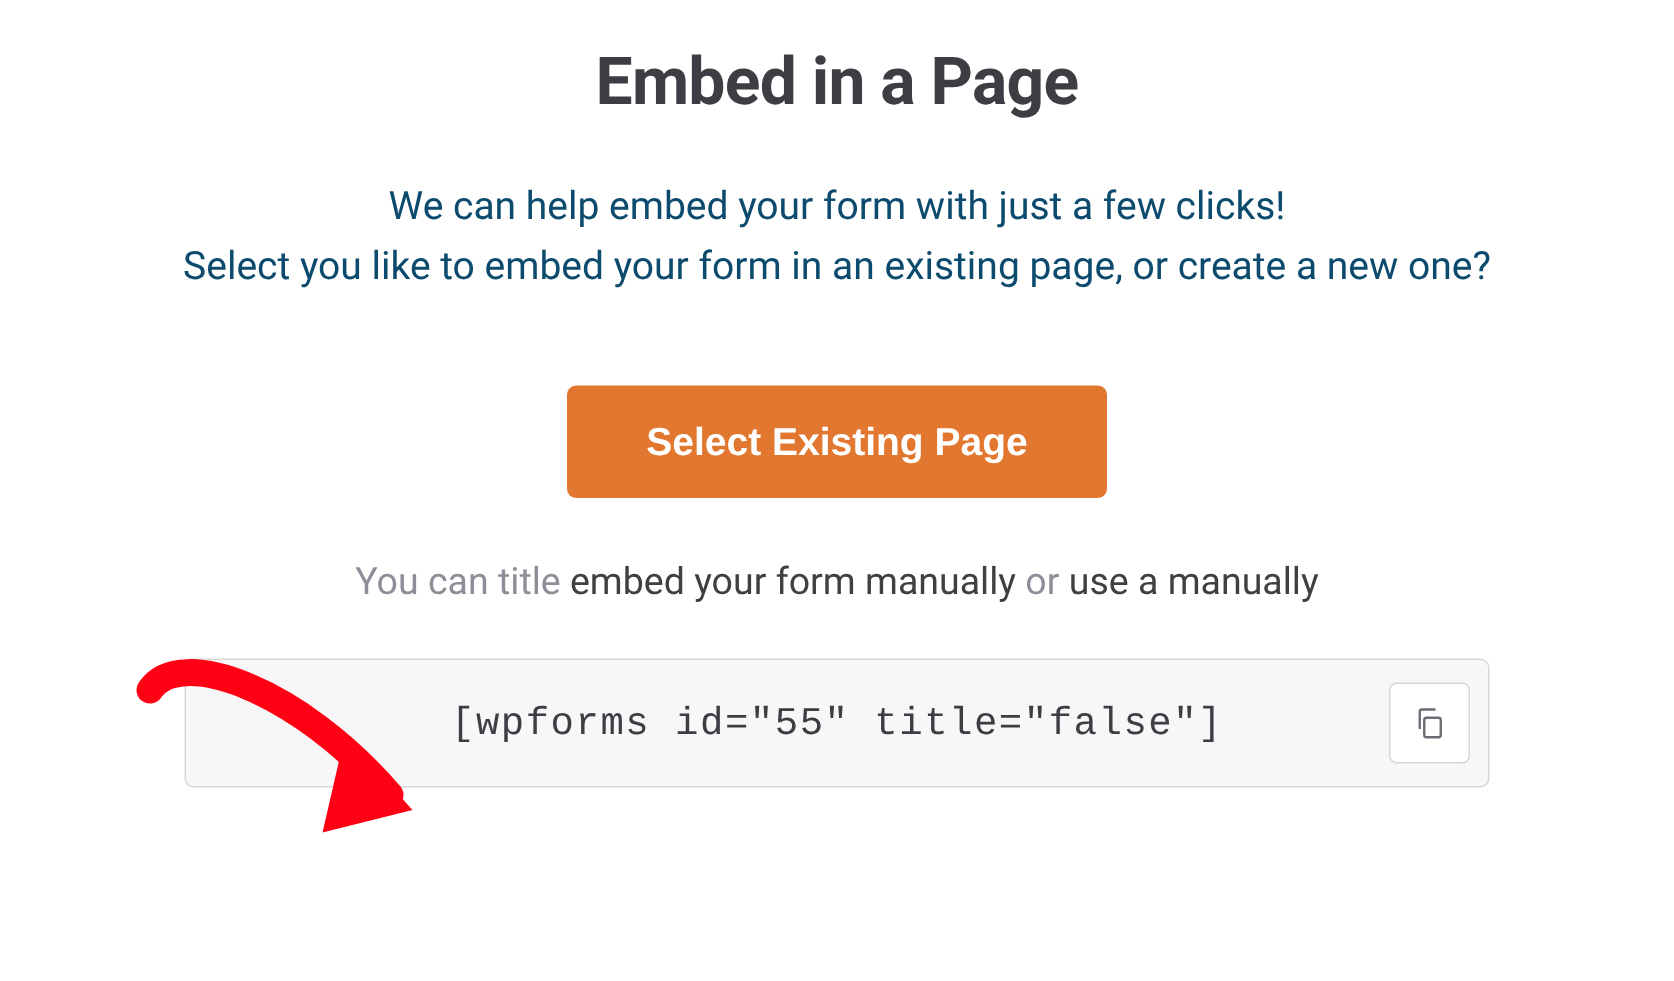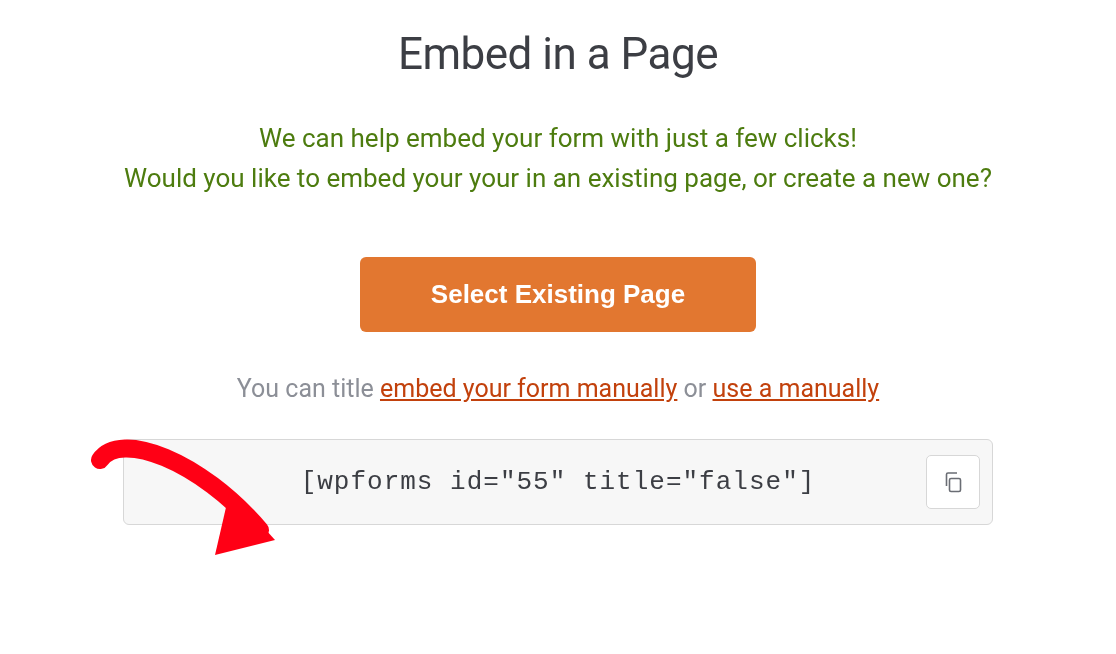--- a/index.html
+++ b/index.html
@@ -17,58 +17,57 @@
   }
   .container {
     width: 100%;
     padding: 28px 40px 0 40px;
     display: flex;
     flex-direction: column;
     align-items: center;
   }
   .title {
     font-size: 44px;
-    font-weight: 400;
+    font-weight: 700;
     color: #3c3e44;
     margin-bottom: 38px;
     letter-spacing: -0.5px;
   }
   .subtitle {
     font-size: 26px;
-    color: #4d7c0f;
+    color: #0c4a6e;
     text-align: center;
     line-height: 1.55;
     margin-bottom: 58px;
     max-width: 960px;
   }
   .button-row {
     display: flex;
     gap: 30px;
     margin-bottom: 42px;
   }
   .btn {
     background: #e27730;
     color: #ffffff;
     font-size: 26px;
     font-weight: 600;
     padding: 22px 0;
-    width: 396px;
+    width: 360px;
     border: none;
     border-radius: 6px;
     cursor: pointer;
     text-align: center;
   }
   .secondary-text {
     font-size: 25px;
     color: #8c8f97;
     margin-bottom: 36px;
   }
   .secondary-text a {
-    color: #c2410c;
-    text-decoration: underline;
+    color: #404040;
     cursor: pointer;
   }
   .shortcode-box {
     width: 870px;
     height: 86px;
     background: #f7f7f7;
     border: 1px solid #d7d7d7;
     border-radius: 6px;
     display: flex;
     align-items: center;
@@ -116,21 +115,21 @@
 </style>
 </head>
 <body>
 
 <div class="container">
 
   <h1 class="title">Embed in a Page</h1>
 
   <p class="subtitle">
     <span>We can help embed your form with just a few clicks!</span><br>
-    <span>Would you like to embed your your in an existing page, or create a new one?</span>
+    <span>Select you like to embed your form in an existing page, or create a new one?</span>
   </p>
 
   <div class="button-row">
     <button class="btn">Select Existing Page</button>
   </div>
 
   <p class="secondary-text">
     <span>You can title </span><a>embed your form manually</a><span> or </span><a>use a manually</a>
   </p>
 

